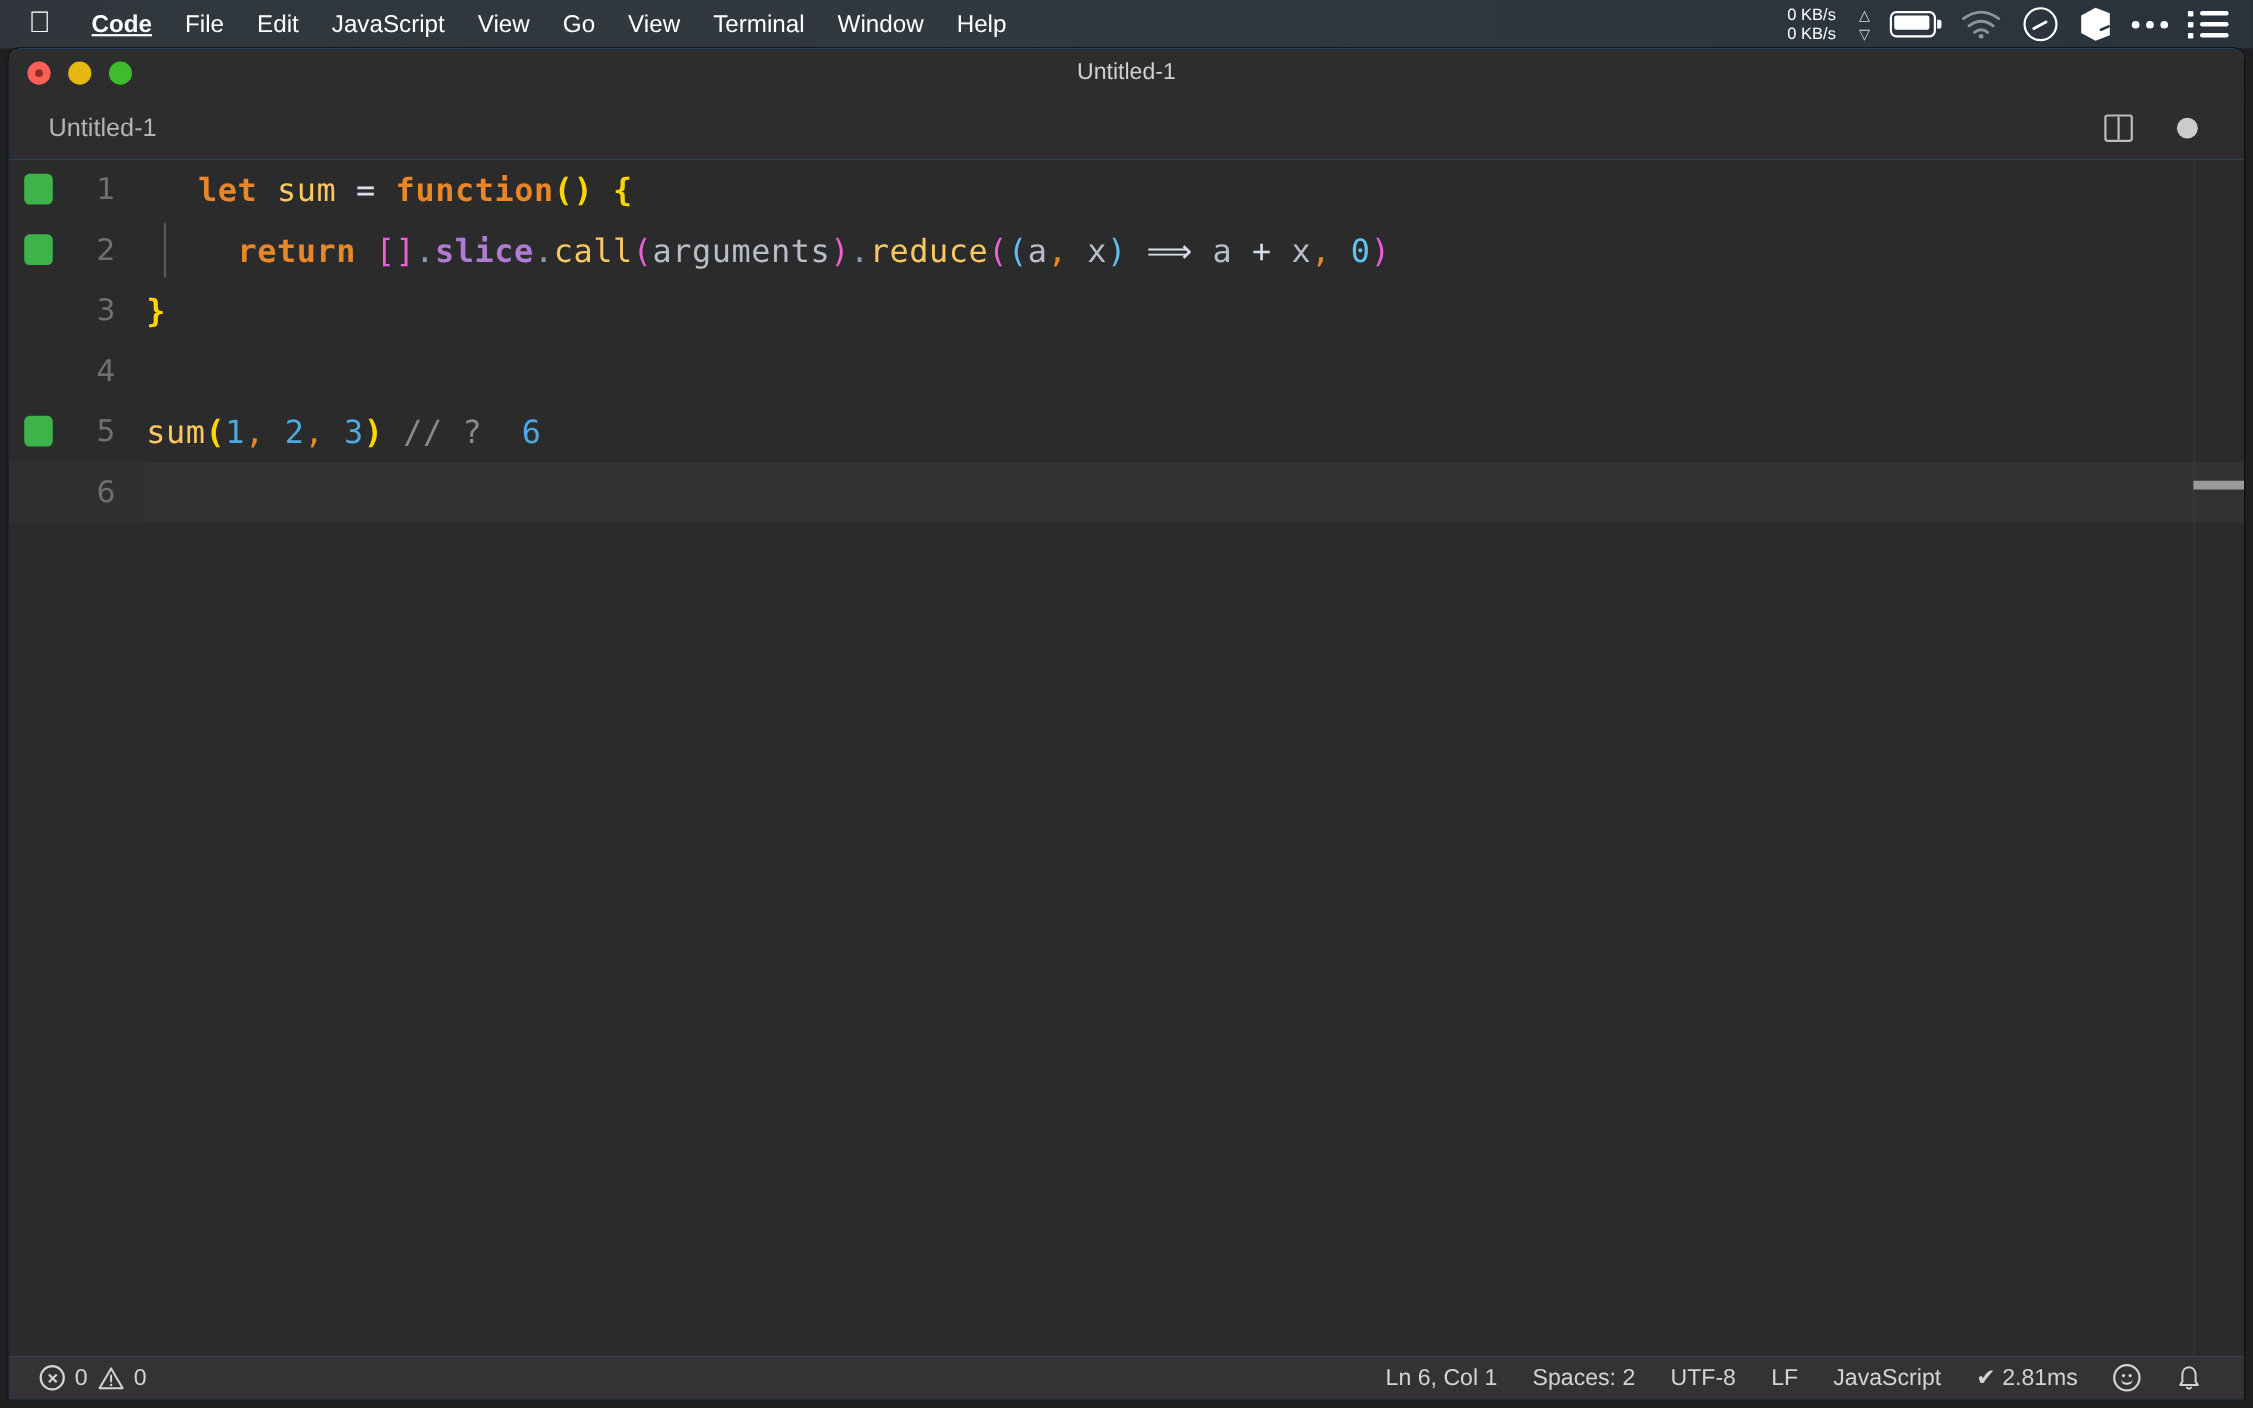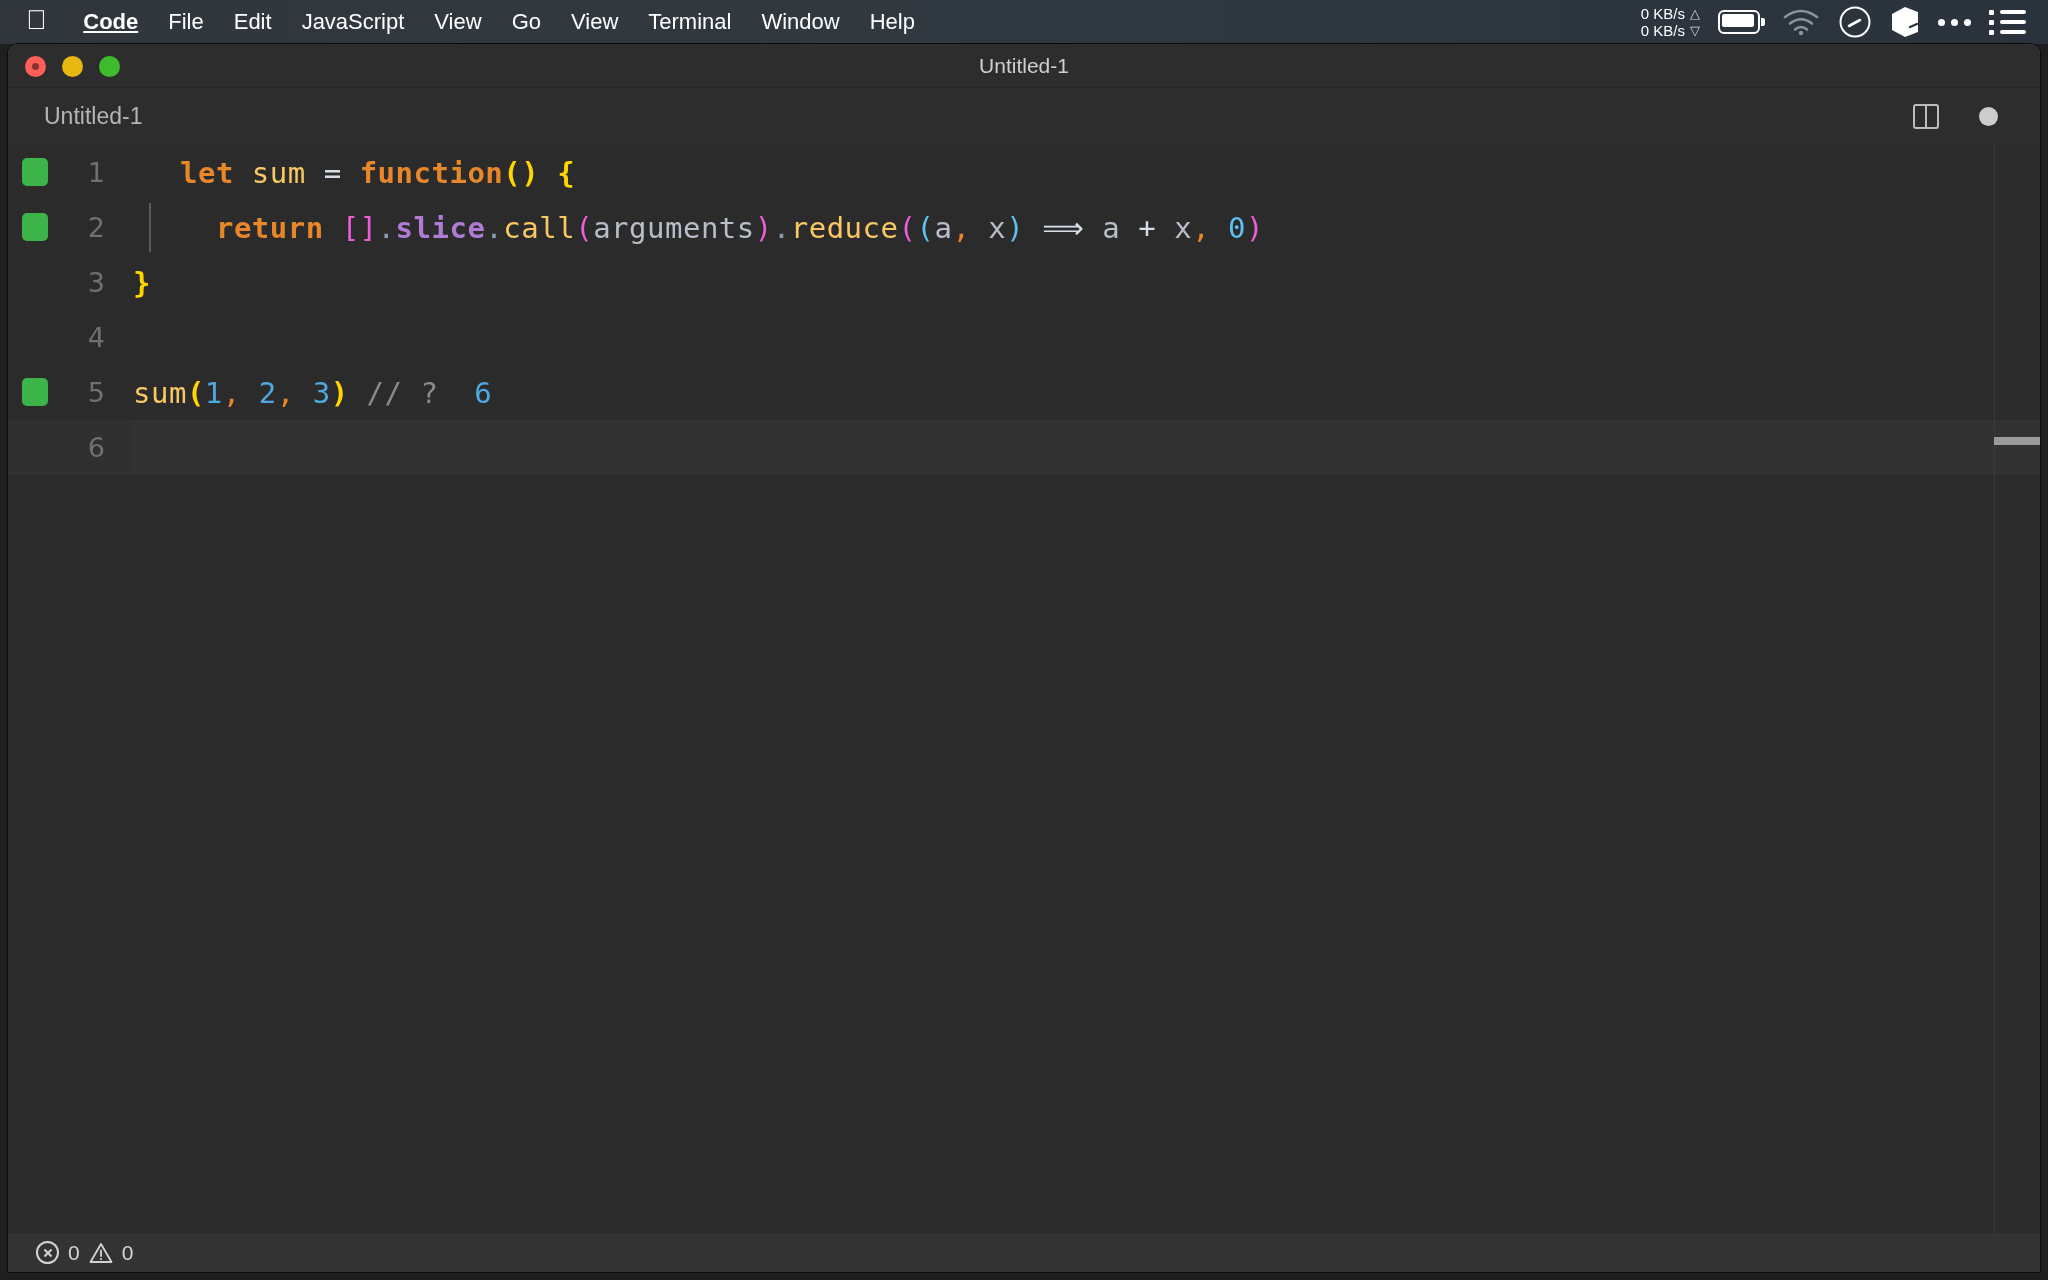--- a/index.html
+++ b/index.html
@@ -31,21 +31,21 @@
     height: 44px; line-height: 44px;
     white-space: nowrap;
     color: #ffffff;
   }
   .menu-item.bold { font-weight: bold; text-decoration: underline; }
   #menubar-right {
     margin-left: auto; display: flex; align-items: center;
     height: 44px; padding-right: 22px; gap: 18px;
   }
   .netspeed {
-    display: flex; align-items: center; gap: 5px;
+    display: flex; align-items: center; gap: 21px;
     font-size: 15px; line-height: 17px; color: #fff;
   }
   .netspeed .lines { text-align: right; }
   .netspeed .tris { display: flex; flex-direction: column;
     font-size: 13px; line-height: 17px; color: #d7dbe0; }
   .battery-ic { width: 46px; height: 24px; position: relative; }
   .battery-ic .shell {
     width: 42px; height: 24px; border: 2.5px solid #fff;
     border-radius: 6px; position: absolute; left: 0; top: 0;
   }
@@ -353,14 +353,35 @@
           <svg width="24" height="22" viewBox="0 0 24 22">
             <path d="M12 2 L22.5 20 L1.5 20 Z" fill="none" stroke="#d4d4d4" stroke-width="1.8" stroke-linejoin="round"></path>
             <path d="M12 8.5 L12 14" stroke="#d4d4d4" stroke-width="1.8" stroke-linecap="round"></path>
             <circle cx="12" cy="17" r="1.1" fill="#d4d4d4"></circle>
           </svg>
         </span>
         <span>0</span>
       </span>
     </div>
 
+    <div id="status-right">
+      <span class="status-item">Ln 6, Col 1</span>
+      <span class="status-item">Spaces: 2</span>
+      <span class="status-item">UTF-8</span>
+      <span class="status-item">LF</span>
+      <span class="status-item">JavaScript</span>
+      <span class="status-item">✔ 2.81ms</span>
+      <span class="status-item">
+        <span class="smiley">
+            <i class="l"></i>
+            <i class="r"></i>
+            <u></u>
+          </span>
+      </span>
+      <span class="status-item">
+        <svg width="24" height="26" viewBox="0 0 24 26">
+          <path d="M12 3 C8 3 6 6 6 10 L6 16 L4 19 L20 19 L18 16 L18 10 C18 6 16 3 12 3 Z" fill="none" stroke="#d4d4d4" stroke-width="1.8" stroke-linejoin="round"></path>
+          <path d="M10 21.5 Q12 23.5 14 21.5" fill="none" stroke="#d4d4d4" stroke-width="1.8" stroke-linecap="round"></path>
+        </svg>
+      </span>
+    </div>
   </div>
 </div>
 
 </body></html>

